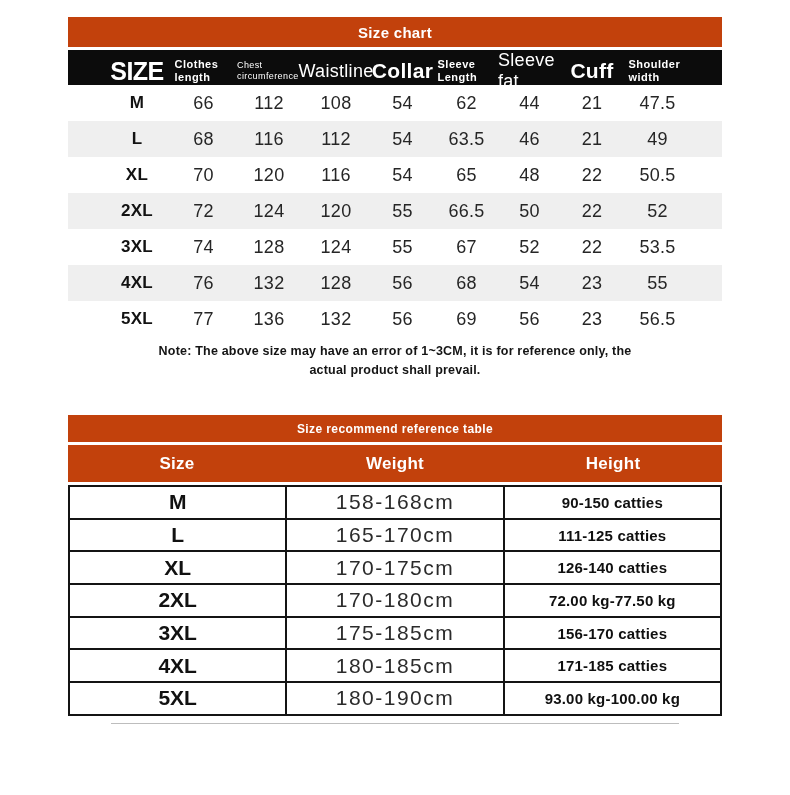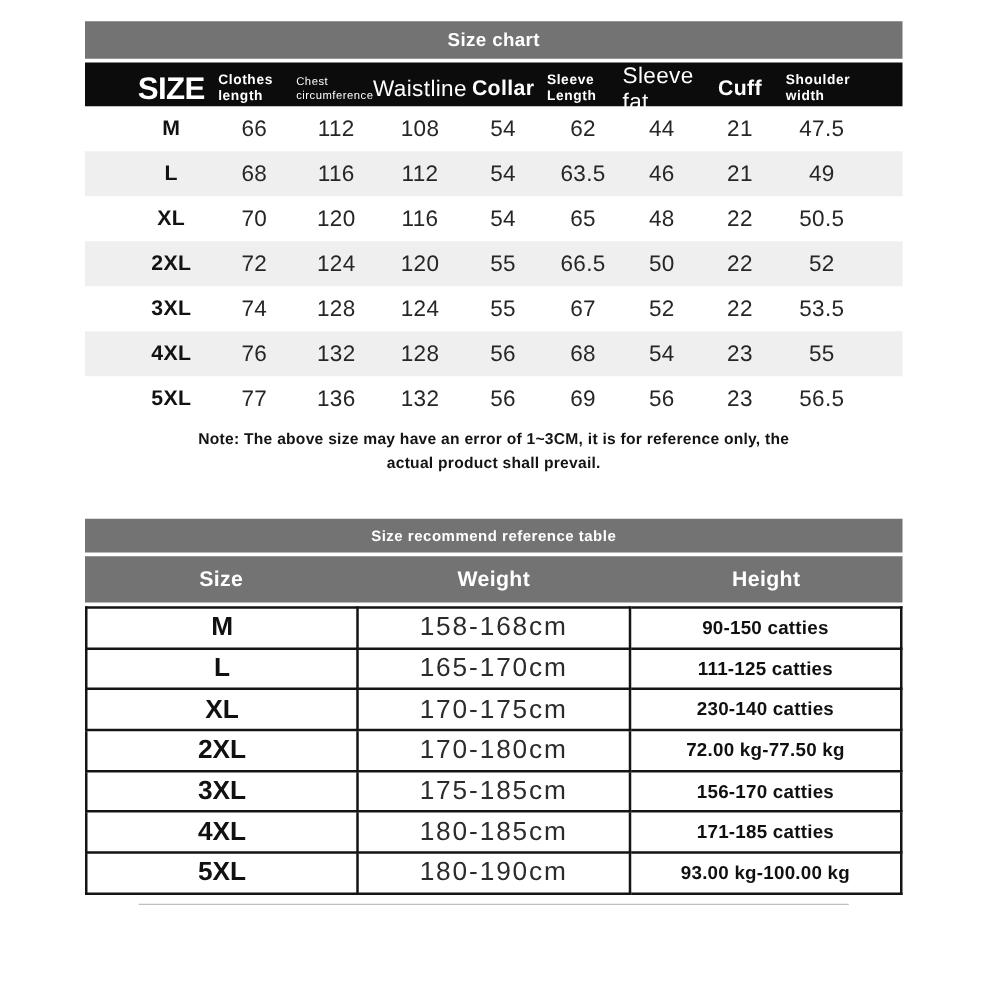--- a/index.html
+++ b/index.html
@@ -9,21 +9,21 @@
     width: 790px;
     height: 795px;
     font-family: "Liberation Sans", "DejaVu Sans", sans-serif;
     color: #1c1c1c;
     overflow: hidden;
   }
   .page { padding: 17px 68px 0 68px; }
 
   
   .bar {
-    background: #737373;
+    background: #c2410c;
     color: #ffffff;
     display: flex;
     align-items: center;
     justify-content: center;
     text-align: right;
   }
 
   
   .t1-title {
     height: 30px;
@@ -45,21 +45,21 @@
     box-sizing: border-box;
   }
   .c0 { padding-left: 35px; }
   .c8 { padding-right: 30px; }
   .h-size { font-size: 25px; font-weight: 800; letter-spacing: -0.5px; }
   .h-sm   { font-size: 11px; font-weight: bold; line-height: 1.2; letter-spacing: 0.5px; }
   .h-sm > span, .h-xs > span { display: block; max-width: 58px; text-align: left; }
   .h-xs   { font-size: 9px;  font-weight: normal; line-height: 1.25; letter-spacing: 0.4px; }
   .h-xs > span { max-width: 64px; }
   .h-md   { font-size: 18px; font-weight: normal; letter-spacing: 0.3px; }
-  .h-lg   { font-size: 17px; font-weight: bold; letter-spacing: 0.3px; }
+  .h-lg   { font-size: 21px; font-weight: bold; letter-spacing: 0.3px; }
 
   .t1-row { height: 36px; font-size: 18px; color: #262626; letter-spacing: 0.3px; }
   .t1-body .t1-row:nth-child(even) { background: #efefef; }
   .t1-row .size-cell { font-weight: bold; font-size: 17px; color: #121212; }
 
   .note1 {
     margin: 5px auto 0 auto;
     width: 480px;
     text-align: center;
     font-size: 12.5px;
@@ -249,21 +249,21 @@
           <td class="t2-weight">90-150 catties</td>
         </tr>
         <tr>
           <td class="t2-size">L</td>
           <td class="t2-height">165-170cm</td>
           <td class="t2-weight">111-125 catties</td>
         </tr>
         <tr>
           <td class="t2-size">XL</td>
           <td class="t2-height">170-175cm</td>
-          <td class="t2-weight">230-140 catties</td>
+          <td class="t2-weight">126-140 catties</td>
         </tr>
         <tr>
           <td class="t2-size">2XL</td>
           <td class="t2-height">170-180cm</td>
           <td class="t2-weight">72.00 kg-77.50 kg</td>
         </tr>
         <tr>
           <td class="t2-size">3XL</td>
           <td class="t2-height">175-185cm</td>
           <td class="t2-weight">156-170 catties</td>

